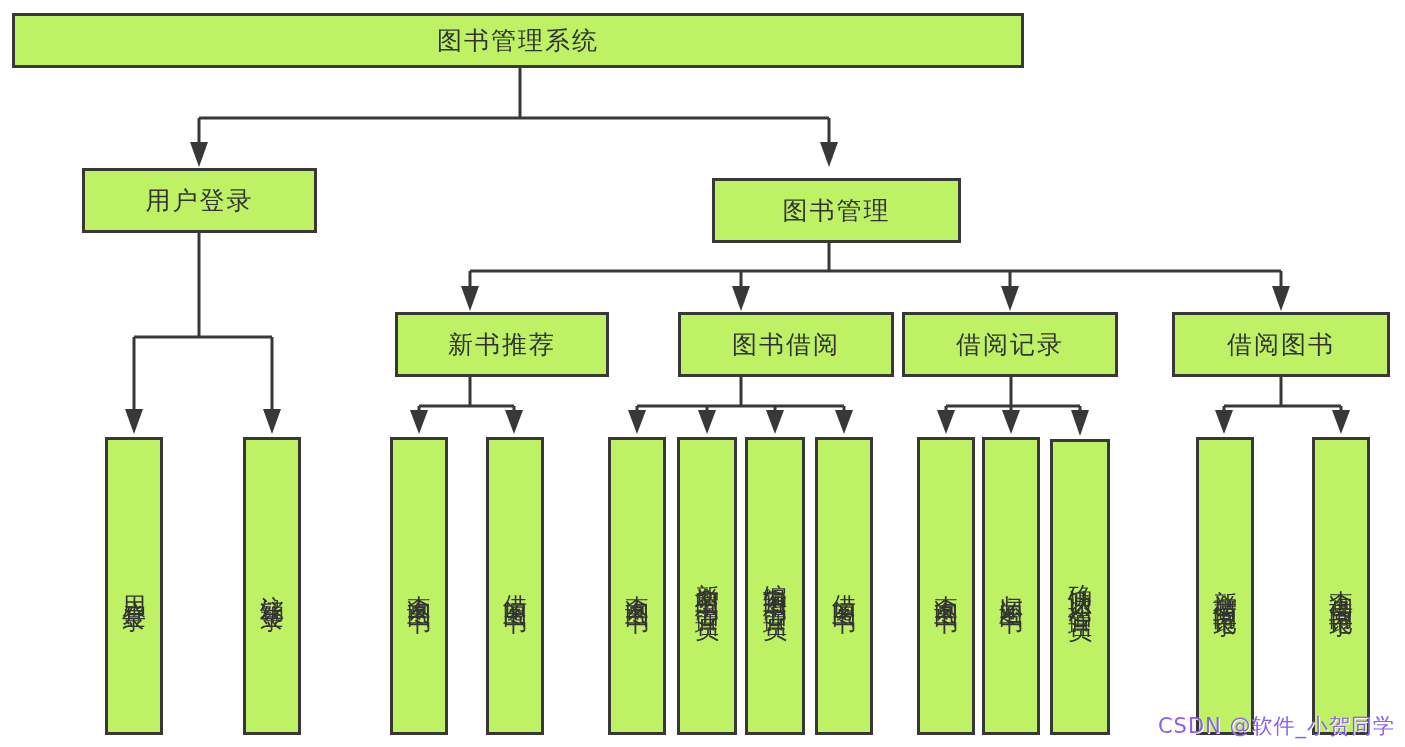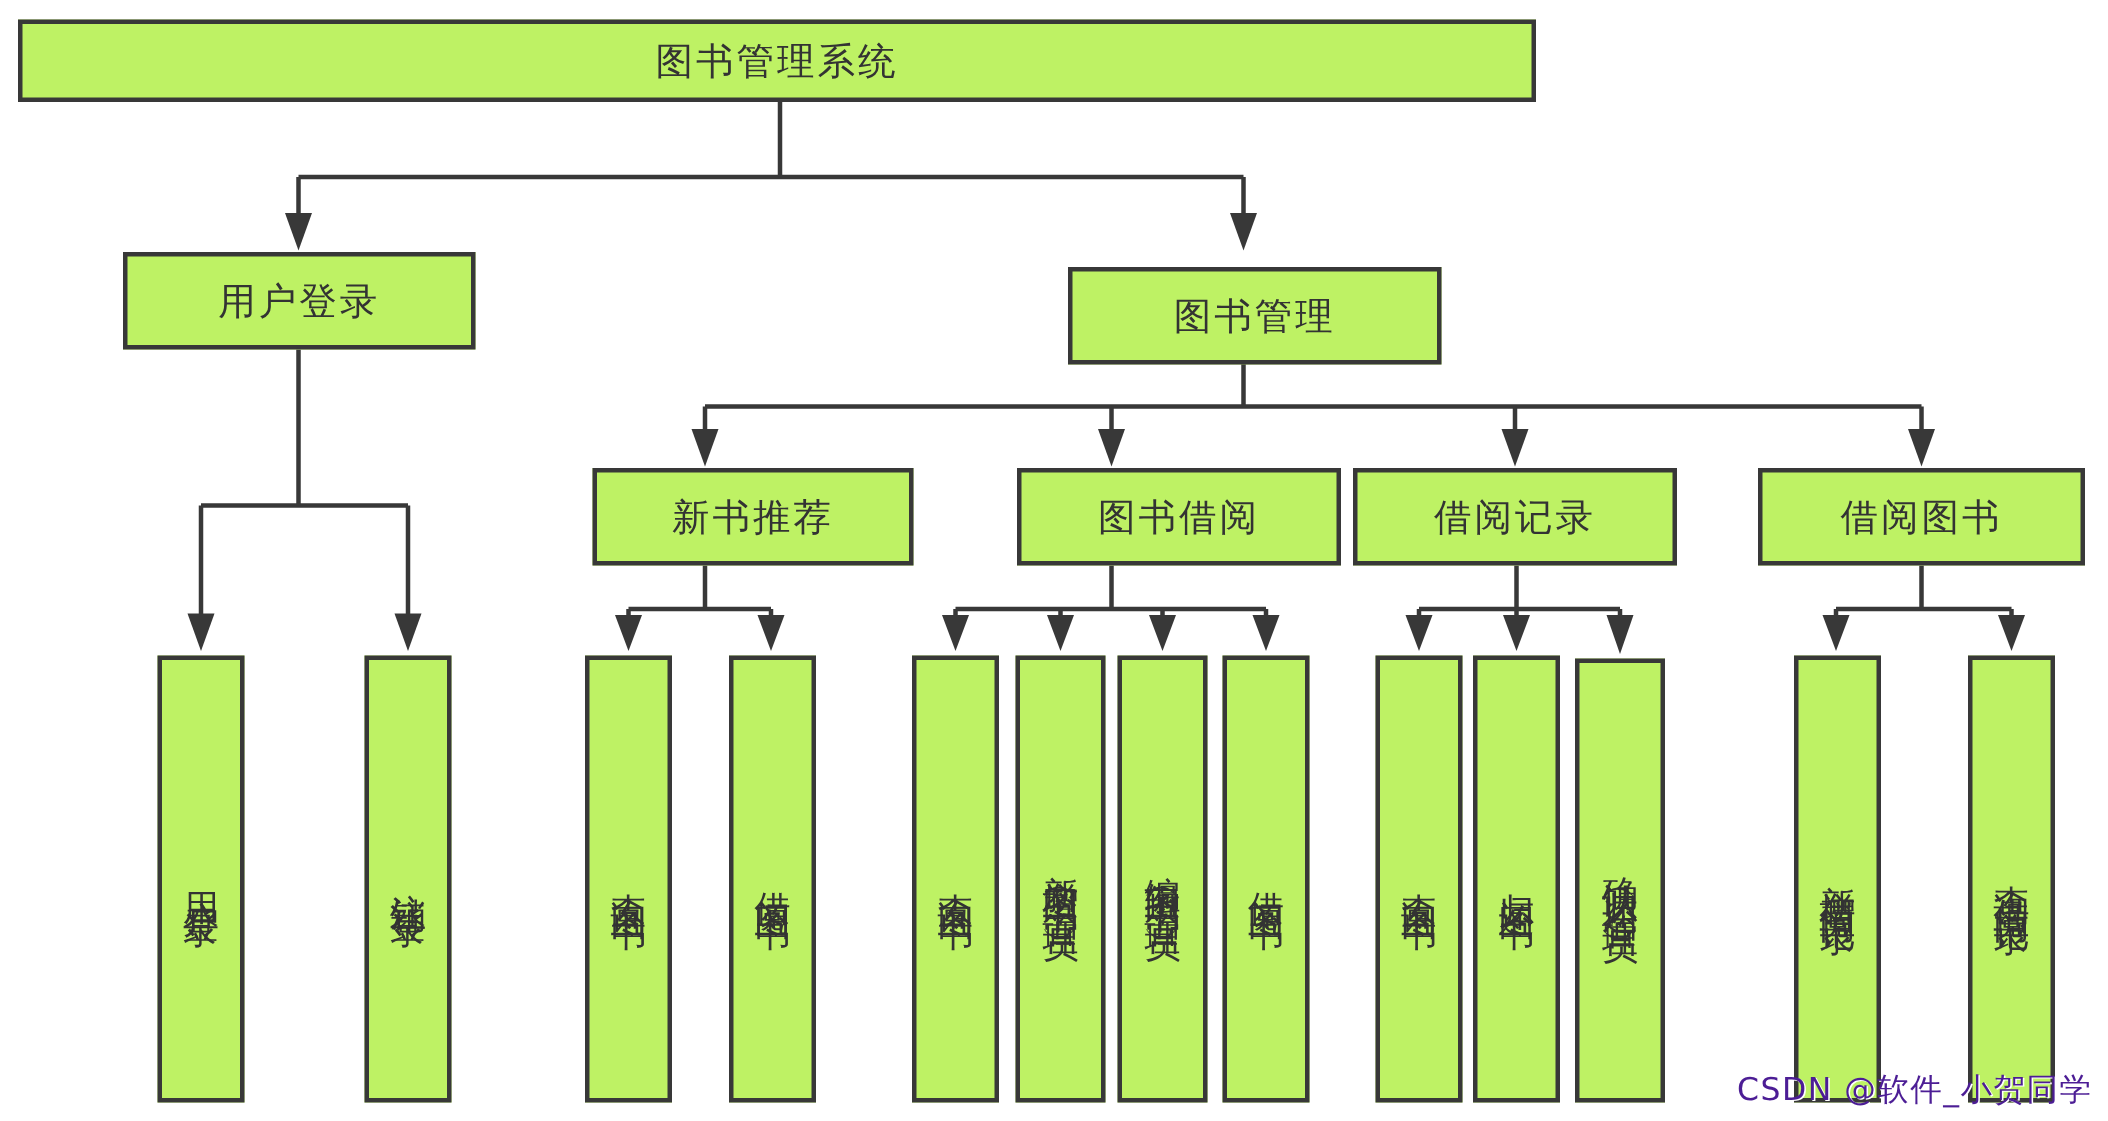--- a/index.html
+++ b/index.html
@@ -33,21 +33,21 @@
     text-orientation:mixed;
     letter-spacing:5px;
     font-size:24px;
     line-height:1;
   }
   #watermark{
     position:absolute;
     right:10px;top:712px;
     z-index:3;
     font-size:21px;
-    color:#4c1d95;
+    color:#8b5cf6;
     letter-spacing:1px;
     text-shadow:1px 1px 0 #ffffff;
     white-space:nowrap;
   }
 </style>
 </head>
 <body>
 
 <div id="canvas">
 

